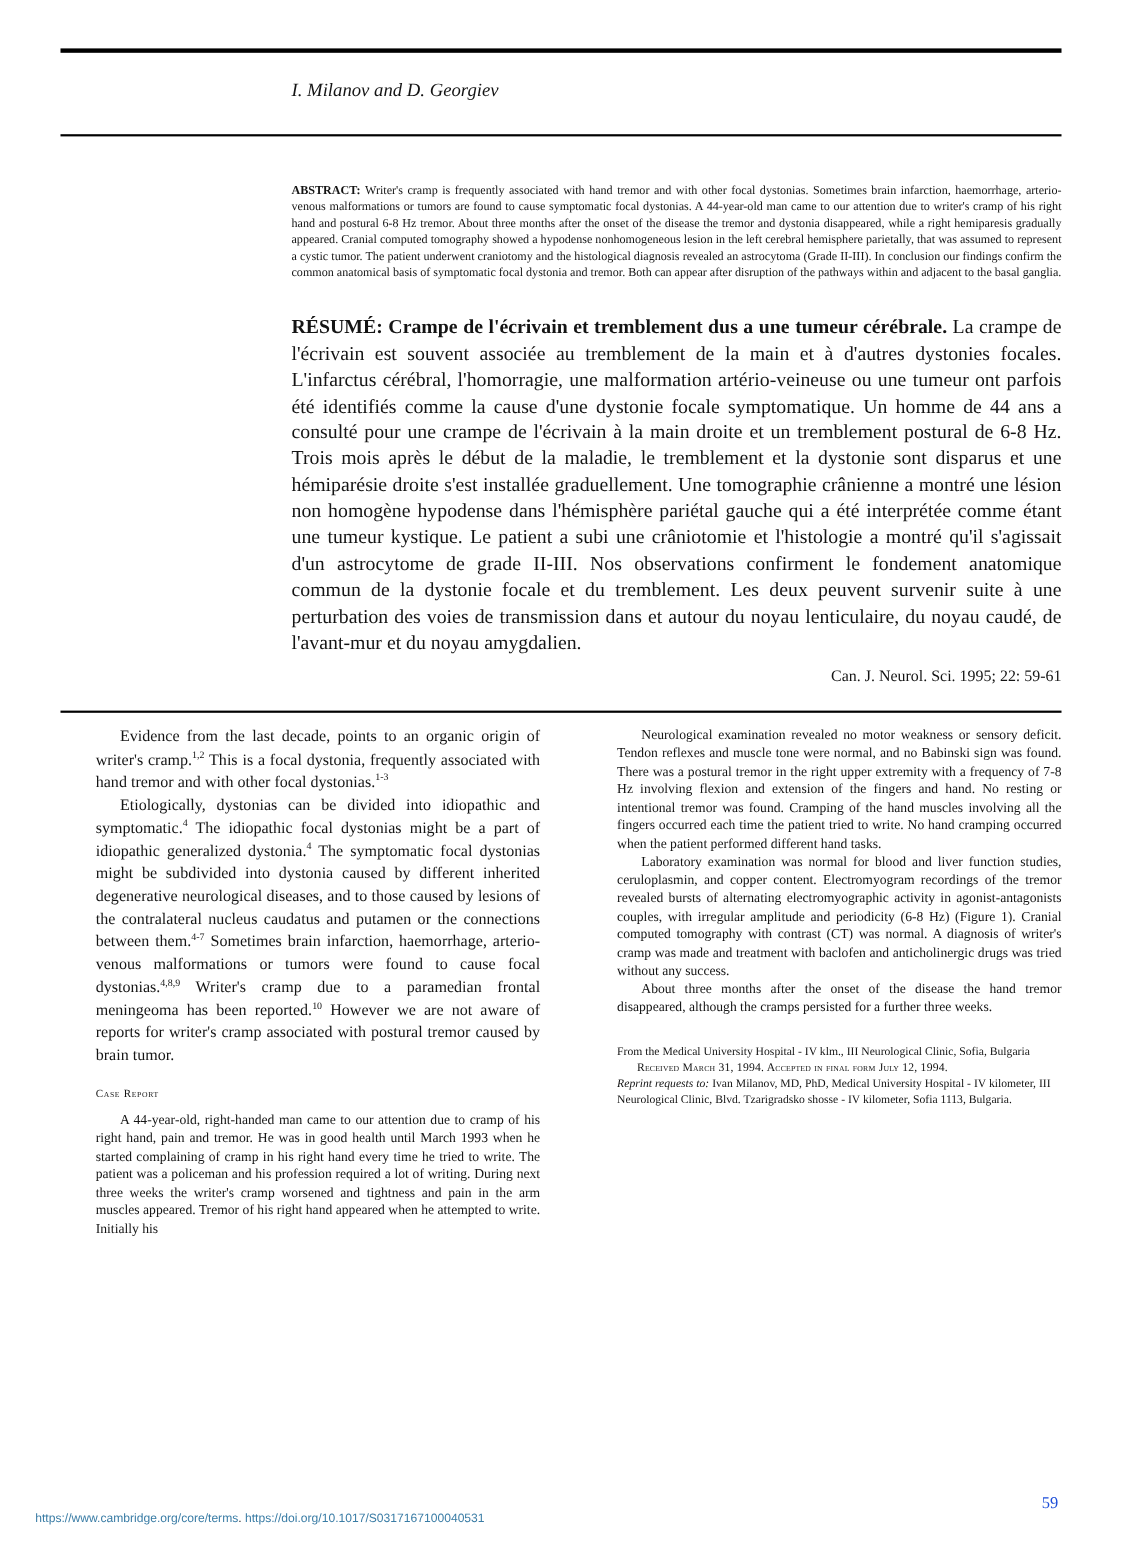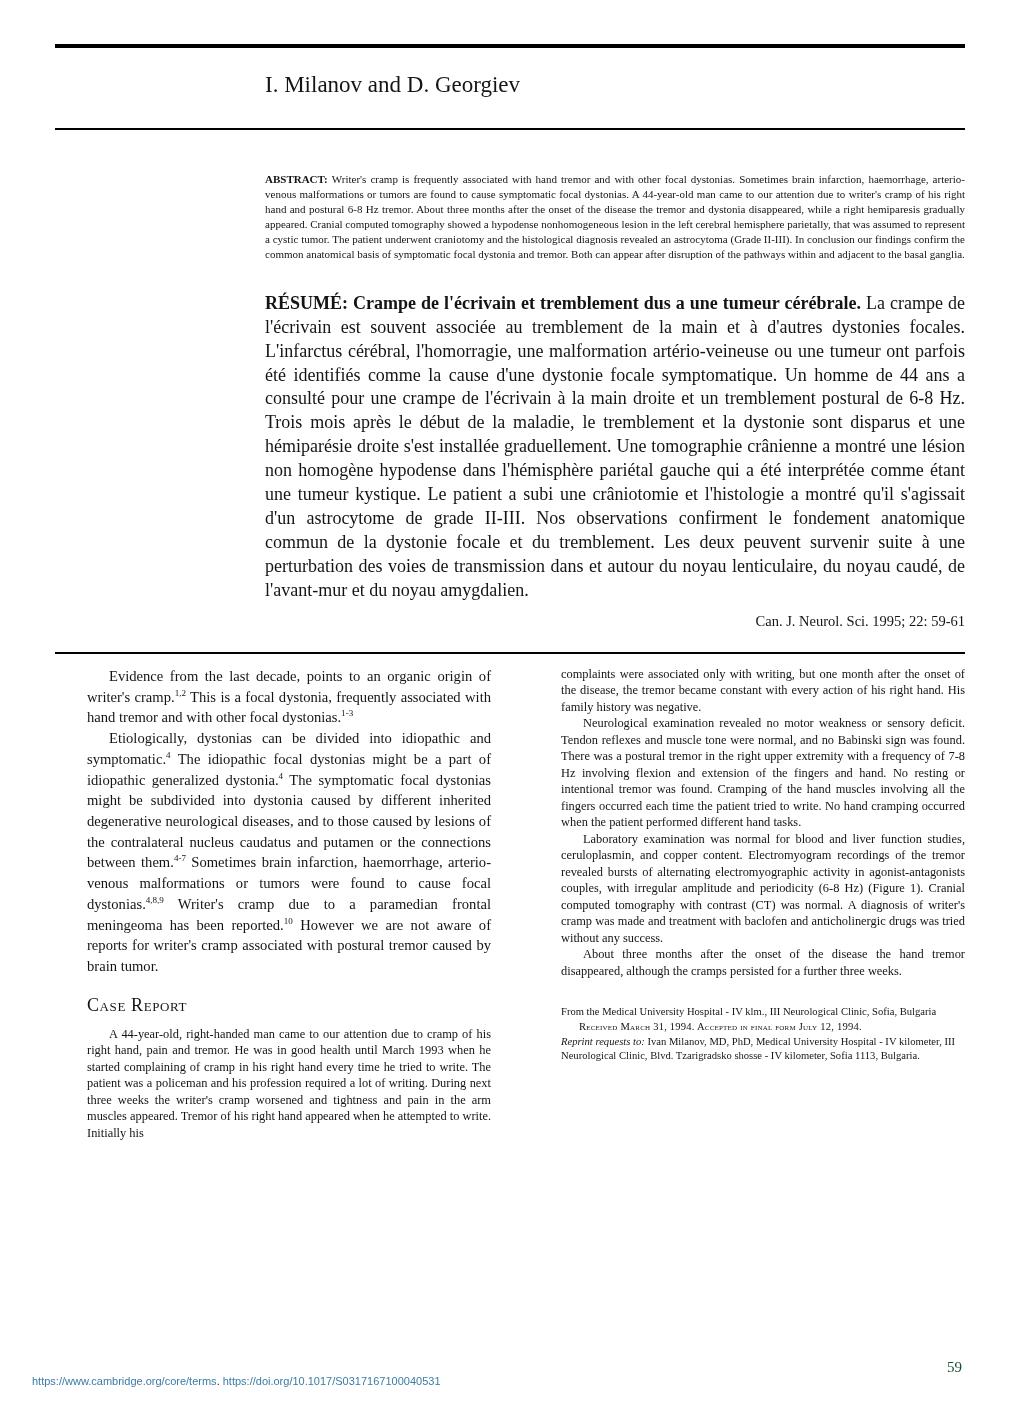--- a/index.html
+++ b/index.html
@@ -18,21 +18,21 @@
   .rule-body { margin-top: 22px; }
 
   .title {
     margin: 28px 0 0 210px;
     font-size: 31px; font-weight: bold; line-height: 1.42;
     letter-spacing: 0.3px;
   }
   .title span { display: block; }
   .authors {
     margin: 24px 0 0 210px;
-    font-size: 23px;
+    font-style: italic; font-size: 17px;
   }
 
   .abstract-block { margin-left: 210px; margin-top: 42px; }
   .abstract {
     font-size: 11px; line-height: 1.36; text-align: justify;
   }
   .resume {
     margin-top: 30px;
     font-size: 18px; line-height: 1.33; text-align: justify;
   }
@@ -40,39 +40,39 @@
 
   .columns { display: flex; gap: 38px; margin-top: 12px; }
   .col { flex: 1; min-width: 0; margin-left: 32px; }
 
   .intro { font-size: 14.6px; line-height: 1.42; text-align: justify; }
   .indent { text-indent: 22px; }
   .small-text { font-size: 12.4px; line-height: 1.33; text-align: justify; }
 
   .case-heading {
     margin: 18px 0 10px 0;
-    font-variant: small-caps; font-size: 18px; letter-spacing: 0.6px;
+    font-variant: small-caps; font-size: 10px; letter-spacing: 0.6px;
     font-weight: normal;
   }
 
   .affiliation { margin-top: 26px; font-size: 10.6px; line-height: 1.38; text-align: left; }
   .affiliation p { margin: 0; }
   .affil-received { font-variant: small-caps; padding-left: 18px; letter-spacing: 0.2px; }
 
   sup { font-size: 0.62em; vertical-align: super; line-height: 0; }
 
   .footer {
     position: absolute; left: 32px; right: 130px; bottom: 12px;
     font-family: "Liberation Sans", sans-serif;
     font-size: 11px; line-height: 1.45; color: #1d1d1d;
   }
   .link, .footer a { color: var(--link, #3a7ca5); text-decoration: none; cursor: pointer; word-break: break-all; }
   .page-number {
     position: absolute; right: 58px; bottom: 26px;
-    font-size: 15px; font-family: "Liberation Serif", serif; color: #14532d;
+    font-size: 15px; font-family: "Liberation Serif", serif; color: #1d4ed8;
   }
 </style>
 </head>
 <body>
 
 <div class="page">
 
   <div class="rule rule-top"></div>
 
 
@@ -91,21 +91,20 @@
   <div class="columns">
 
     <div class="col">
       <p class="intro indent">Evidence from the last decade, points to an organic origin of writer's cramp.<sup>1,2</sup> This is a focal dystonia, frequently associated with hand tremor and with other focal dystonias.<sup>1-3</sup></p>
       <p class="intro indent">Etiologically, dystonias can be divided into idiopathic and symptomatic.<sup>4</sup> The idiopathic focal dystonias might be a part of idiopathic generalized dystonia.<sup>4</sup> The symptomatic focal dystonias might be subdivided into dystonia caused by different inherited degenerative neurological diseases, and to those caused by lesions of the contralateral nucleus caudatus and putamen or the connections between them.<sup>4-7</sup> Sometimes brain infarction, haemorrhage, arterio-venous malformations or tumors were found to cause focal dystonias.<sup>4,8,9</sup> Writer's cramp due to a paramedian frontal meningeoma has been reported.<sup>10</sup> However we are not aware of reports for writer's cramp associated with postural tremor caused by brain tumor.</p>
       <h2 class="case-heading">Case Report</h2>
       <p class="small-text indent">A 44-year-old, right-handed man came to our attention due to cramp of his right hand, pain and tremor. He was in good health until March 1993 when he started complaining of cramp in his right hand every time he tried to write. The patient was a policeman and his profession required a lot of writing. During next three weeks the writer's cramp worsened and tightness and pain in the arm muscles appeared. Tremor of his right hand appeared when he attempted to write. Initially his</p>
     </div>
 
     <div class="col">
-      <p class="small-text">complaints were associated only with writing, but one month after the onset of the disease, the tremor became constant with every action of his right hand. His family history was negative.</p>
       <p class="small-text indent">Neurological examination revealed no motor weakness or sensory deficit. Tendon reflexes and muscle tone were normal, and no Babinski sign was found. There was a postural tremor in the right upper extremity with a frequency of 7-8 Hz involving flexion and extension of the fingers and hand. No resting or intentional tremor was found. Cramping of the hand muscles involving all the fingers occurred each time the patient tried to write. No hand cramping occurred when the patient performed different hand tasks.</p>
       <p class="small-text indent">Laboratory examination was normal for blood and liver function studies, ceruloplasmin, and copper content. Electromyogram recordings of the tremor revealed bursts of alternating electromyographic activity in agonist-antagonists couples, with irregular amplitude and periodicity (6-8 Hz) (Figure 1). Cranial computed tomography with contrast (CT) was normal. A diagnosis of writer's cramp was made and treatment with baclofen and anticholinergic drugs was tried without any success.</p>
       <p class="small-text indent">About three months after the onset of the disease the hand tremor disappeared, although the cramps persisted for a further three weeks.</p>
 
       <div class="affiliation">
         <p>From the Medical University Hospital - IV klm., III Neurological Clinic, Sofia, Bulgaria</p>
         <p class="affil-received">Received March 31, 1994. Accepted in final form July 12, 1994.</p>
         <p><i>Reprint requests to:</i> Ivan Milanov, MD, PhD, Medical University Hospital - IV kilometer, III Neurological Clinic, Blvd. Tzarigradsko shosse - IV kilometer, Sofia 1113, Bulgaria.</p>
       </div>
     </div>

